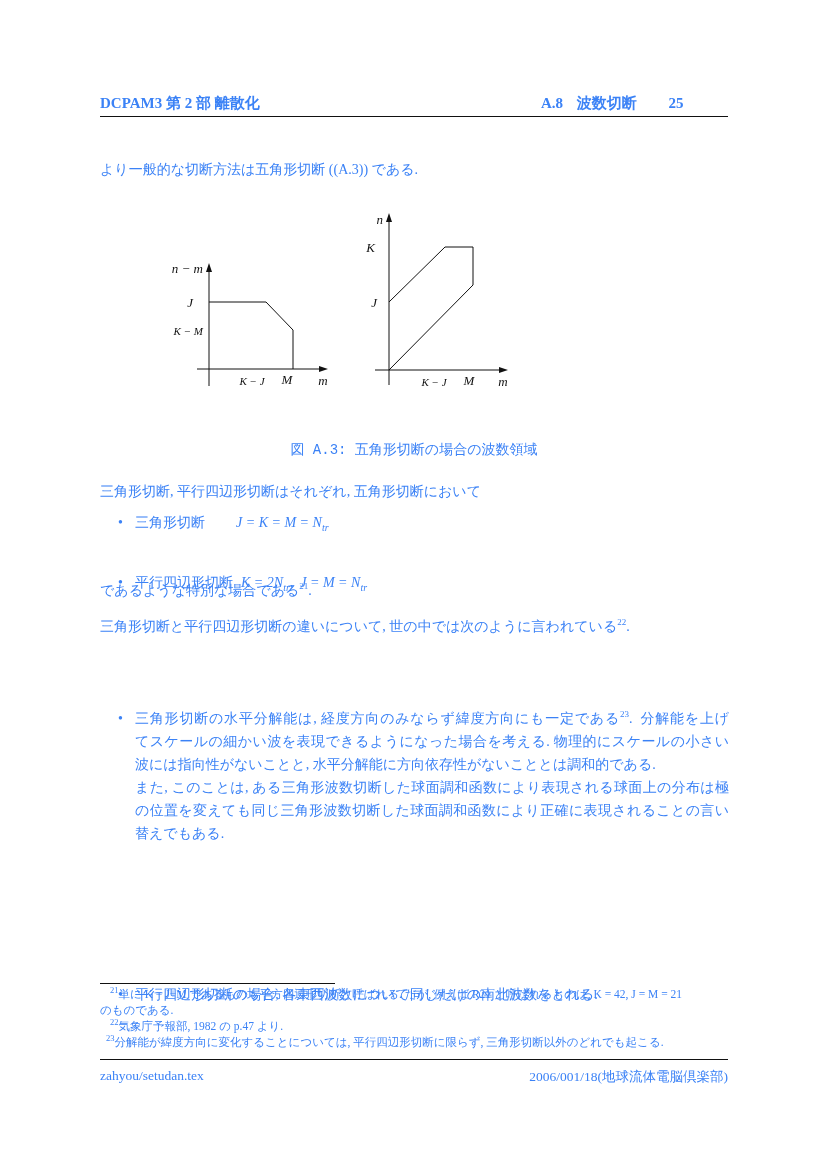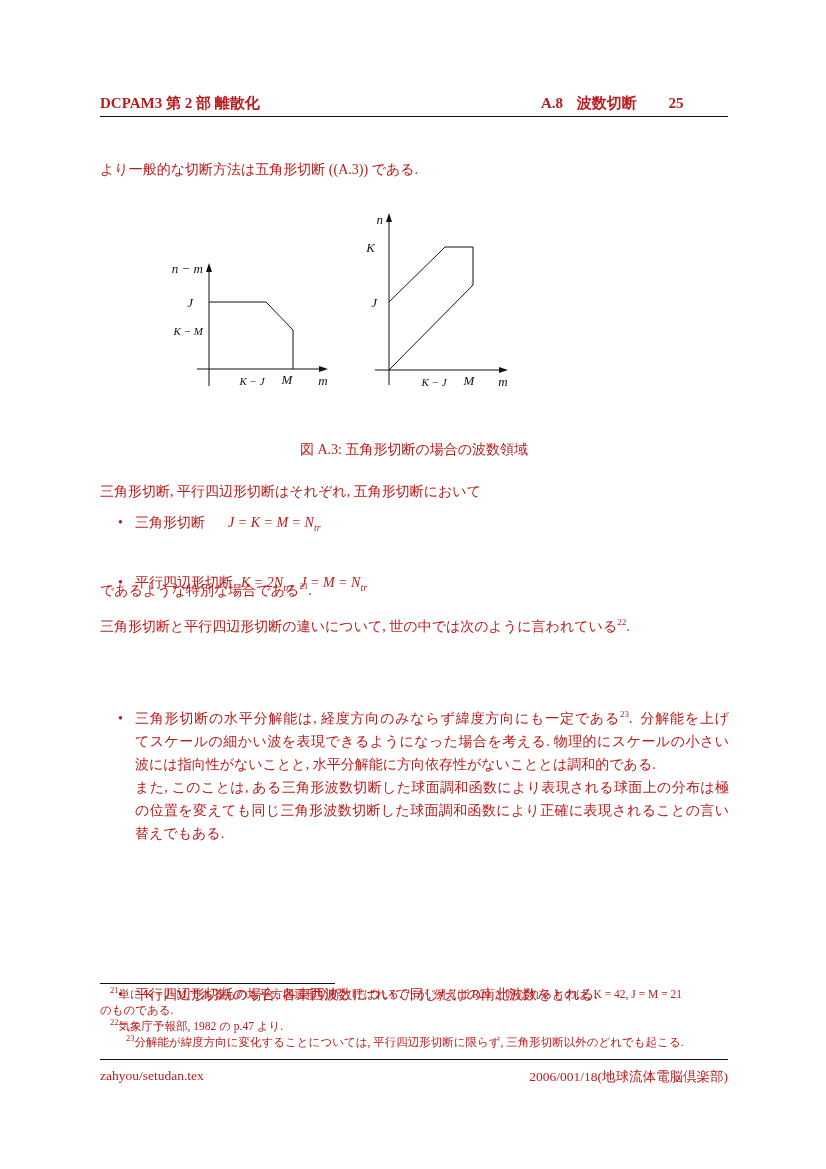--- a/index.html
+++ b/index.html
@@ -1,17 +1,17 @@
 <!DOCTYPE html>
 <html><head>
 <meta charset="utf-8">
 <style>
   html,body{margin:0;padding:0;background:#e8e8e8;}
   .page{position:relative;width:826px;height:1169px;background:#ffffff;margin:0 auto;
-        font-family:"Liberation Serif","DejaVu Serif",serif;color:#b91c1c;overflow:hidden;}
+        font-family:"Liberation Serif","DejaVu Serif",serif;color:#3b82f6;overflow:hidden;}
   .abs{position:absolute;}
   .rule{position:absolute;background:#111;height:1px;}
   .hdr{font-weight:bold;font-size:15px;line-height:18px;white-space:nowrap;}
   .body14{font-size:14px;line-height:23px;white-space:nowrap;}
   .wrapcol{font-size:14px;line-height:23px;}
   .jline{text-align:justify;text-align-last:justify;white-space:normal;}
   .nline{white-space:nowrap;}
   .math{font-style:italic;}
   .math sub,.msub{font-style:italic;font-size:10px;}
   sup.fnref{font-size:9px;line-height:0;vertical-align:super;}
@@ -65,26 +65,26 @@
       <path d="M 244,107 L 300,52 L 328,52 L 328,90 L 244,175" fill="none" stroke="#111" stroke-width="1"></path>
       <text class="it" x="238" y="29" font-size="13" text-anchor="end">n</text>
       <text class="it" x="230" y="57" font-size="13" text-anchor="end">K</text>
       <text class="it" x="232" y="112" font-size="13" text-anchor="end">J</text>
       <text class="it" x="289" y="191" font-size="11" text-anchor="middle">K − J</text>
       <text class="it" x="324" y="190" font-size="13" text-anchor="middle">M</text>
       <text class="it" x="358" y="191" font-size="13" text-anchor="middle">m</text>
     </g>
   </svg>
 
-  <div class="abs caption" style="left:100px;top:441px;width:628px;">図 A.3: 五角形切断の場合の波数領域</div>
+  <div class="abs caption" style="left:100px;top:441px;width:628px;font-family:Liberation Mono, monospace;">図 A.3: 五角形切断の場合の波数領域</div>
 
   <div class="abs body14" style="left:100px;top:480px;">三角形切断, 平行四辺形切断はそれぞれ, 五角形切断において</div>
 
   <div class="abs body14 bullet-holder bullet-row" style="left:135px;top:511px;">
-    <span>三角形切断</span><span class="math" style="margin-left:23px;"><span>J = K = M = N</span><sub class="msub">tr</sub></span>
+    <span>三角形切断</span><span class="math" style="margin-left:31px;"><span>J = K = M = N</span><sub class="msub">tr</sub></span>
   </div>
   <div class="abs body14 bullet-holder bullet-row" style="left:135px;top:543px;">
     <span>平行四辺形切断</span><span class="math" style="margin-left:8px;margin-top:33px;"><span>K = 2N</span><sub class="msub">tr</sub><span>, J = M = N</span><sub class="msub">tr</sub></span>
   </div>
 
   <div class="abs body14" style="left:100px;top:579px;">
     <span>であるような特別な場合である</span><sup class="fnref">21</sup><span>.</span>
   </div>
 
   <div class="abs body14" style="left:100px;top:615px;">
@@ -106,21 +106,21 @@
 
   <div class="rule" style="left:100px;top:983px;width:235px;"></div>
 
   <div class="abs fnline" style="left:100px;top:986px;width:640px;white-space:nowrap;">
     <span style="padding-left:10px;"><sup class="fnmark">21</sup><span>単に K = J+M であるものも平方四辺形切断と呼ばれる. だが, 例えば R21 と呼ばれるものは, K = 42, J = M = 21</span></span>
   </div>
   <div class="abs fnline" style="left:100px;top:1002px;">のものである.</div>
   <div class="abs fnline" style="left:100px;top:1018px;white-space:nowrap;">
     <span style="padding-left:10px;"><sup class="fnmark">22</sup><span>気象庁予報部, 1982 の p.47 より.</span></span>
   </div>
-  <div class="abs fnline" style="left:116px;top:1034px;white-space:nowrap;">
+  <div class="abs fnline" style="left:96px;top:1034px;white-space:nowrap;">
     <span style="padding-left:10px;"><sup class="fnmark">23</sup><span>分解能が緯度方向に変化することについては, 平行四辺形切断に限らず, 三角形切断以外のどれでも起こる.</span></span>
   </div>
 
   <div class="rule" style="left:100px;top:1059px;width:628px;"></div>
   <div class="abs footer-left" style="left:100px;top:1068px;">zahyou/setudan.tex</div>
   <div class="abs footer-right" style="left:400px;top:1068px;width:328px;">2006/001/18(地球流体電脳倶楽部)</div>
 
 </div>
 
 </body></html>

